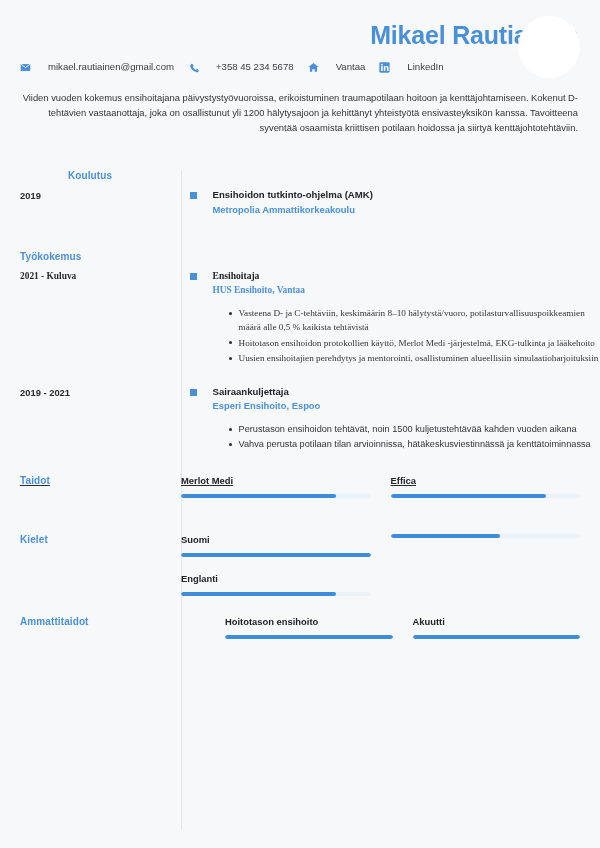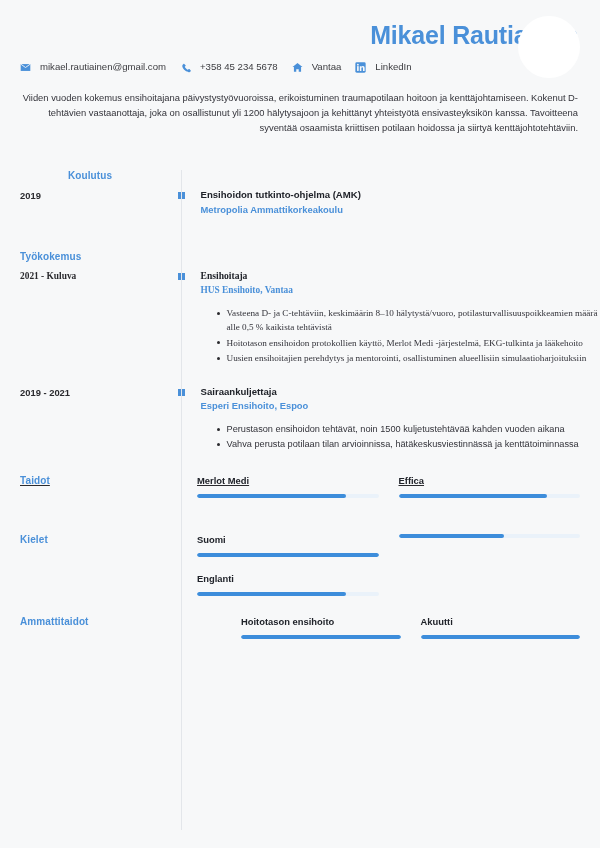--- a/index.html
+++ b/index.html
@@ -42,21 +42,21 @@
   .contact-row {
     display: flex;
     align-items: center;
     flex-wrap: wrap;
     gap: 14px;
     margin-bottom: 17px;
   }
   .contact-item {
     display: flex;
     align-items: center;
-    gap: 9px;
+    gap: 17px;
     font-size: 9.6px;
     color: #3c3c40;
     line-height: 1;
   }
   .contact-item .ico {
     display: inline-flex;
     align-items: center;
     justify-content: center;
     width: 11px;
     height: 11px;
@@ -105,34 +105,35 @@
   .sec-left {
     width: 181px;
     flex: none;
     box-sizing: border-box;
     padding-left: 20px;
     padding-right: 8px;
   }
   .sec-right {
     flex: 1;
     box-sizing: border-box;
-    padding-left: 16px;
+    padding-left: 0;
   }
   .sec-title {
     font-size: 10px;
     font-weight: bold;
     color: #4a90d9;
     letter-spacing: 0.1px;
   }
 
   
   .entry {
     display: flex;
     align-items: flex-start;
     margin-bottom: 0;
+    gap: 12px;
   }
   .entry-date {
     width: 181px;
     flex: none;
     box-sizing: border-box;
     padding-left: 20px;
     padding-right: 8px;
     font-size: 9.4px;
     font-weight: bold;
     color: #2a2a2e;

